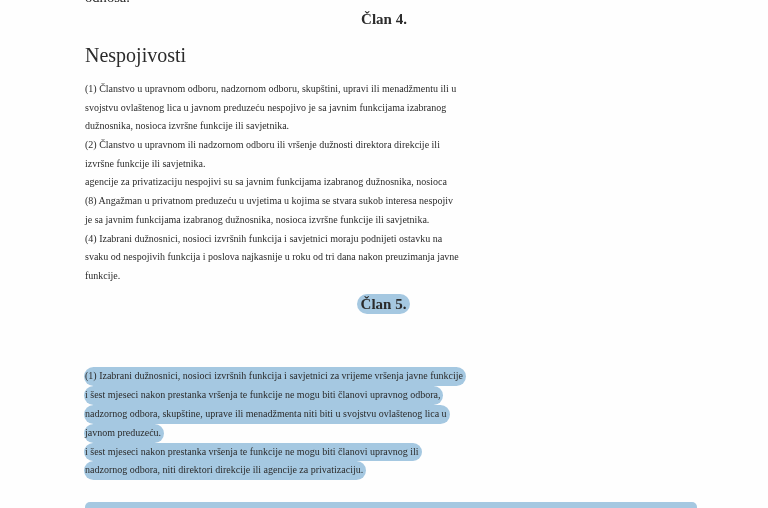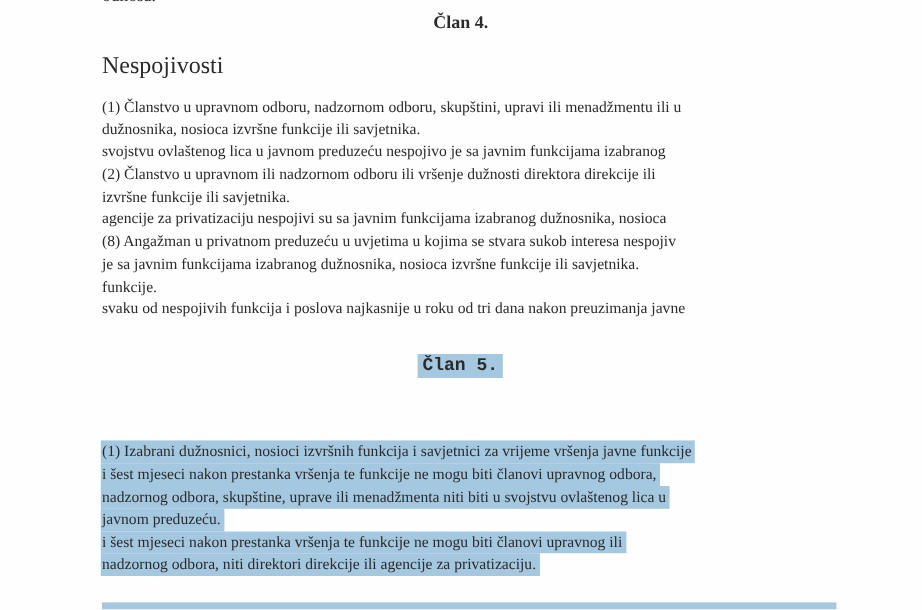--- a/index.html
+++ b/index.html
@@ -1,37 +1,37 @@
 <!DOCTYPE html>
 <html style="--hl: #a5c8e1; --ink: #2b2b2b; --bg: #fefefe;"><head>
 <meta charset="utf-8">
 <style>
   :root {
     --hl: #a5c8e1;
     --ink: #2b2b2b;
     --bg: #fefefe;
   }
-  * { margin: 0; padding: 0; box-sizing: border-box; }
+  * { margin: 0; padding: 0; box-sizing: border-box; border-radius: 30px; }
   html, body {
     width: 768px; height: 508px;
     overflow: hidden;
     background: var(--bg);
     font-family: "Liberation Serif", "DejaVu Serif", serif;
     color: var(--ink);
   }
   .page {
     position: relative;
     width: 768px; height: 508px;
     background: var(--bg);
     overflow: hidden;
   }
   .abs { position: absolute; }
   .line {
     white-space: nowrap;
-    font-size: 13px;
+    font-size: 10px;
     line-height: 18.7px;
     height: 18.7px;
   }
   .partial-top {
     left: 85px; top: -12px;
     font-size: 14.6px; line-height: 19px;
     white-space: nowrap;
   }
   .heading {
     left: 0; width: 768px;
@@ -47,21 +47,21 @@
     white-space: nowrap;
   }
   .body-block { left: 85px; width: 640px; }
   .body2 .line { line-height: 18.9px; height: 18.9px; }
   .hl-span {
     display: inline-block;
     background: var(--hl);
     padding: 0 3px 0 1px;
     margin-left: -1px;
   }
-  .heading .hl-span { padding: 0 4px; font-family: Liberation Mono, monospace; }
+  .heading .hl-span { padding: 0 4px; }
   .bottom-strip {
     left: 85px; top: 502px;
     width: 612px; height: 10px;
     background: var(--hl);
   }
 </style>
 </head>
 <body>
 
 <div class="page">
@@ -69,29 +69,30 @@
   <div class="abs partial-top">odnosa.</div>
 
   <div class="abs heading" style="top:9px">
     <span>Član 4.</span>
   </div>
 
   <div class="abs subhead" style="top:46px">Nespojivosti</div>
 
   <div class="abs body-block" style="top:80px">
     <div class="line">(1) Članstvo u upravnom odboru, nadzornom odboru, skupštini, upravi ili menadžmentu ili u</div>
+    <div class="line">svojstvu ovlaštenog lica u javnom preduzeću nespojivo je sa javnim funkcijama izabranog</div>
     <div class="line">dužnosnika, nosioca izvršne funkcije ili savjetnika.</div>
-    <div class="line">svojstvu ovlaštenog lica u javnom preduzeću nespojivo je sa javnim funkcijama izabranog</div>
     <div class="line">(2) Članstvo u upravnom ili nadzornom odboru ili vršenje dužnosti direktora direkcije ili</div>
     <div class="line">izvršne funkcije ili savjetnika.</div>
     <div class="line">agencije za privatizaciju nespojivi su sa javnim funkcijama izabranog dužnosnika, nosioca</div>
     <div class="line">(8) Angažman u privatnom preduzeću u uvjetima u kojima se stvara sukob interesa nespojiv</div>
     <div class="line">je sa javnim funkcijama izabranog dužnosnika, nosioca izvršne funkcije ili savjetnika.</div>
+    <div class="line">(4) Izabrani dužnosnici, nosioci izvršnih funkcija i savjetnici moraju podnijeti ostavku na</div>
+    <div class="line">svaku od nespojivih funkcija i poslova najkasnije u roku od tri dana nakon preuzimanja javne</div>
     <div class="line">funkcije.</div>
-    <div class="line">svaku od nespojivih funkcija i poslova najkasnije u roku od tri dana nakon preuzimanja javne</div>
   </div>
 
   <div class="abs heading" style="top:294px">
     <span class="hl-span">Član 5.</span>
   </div>
 
 
   <div class="abs body-block body2" style="top:367px">
     <div class="line"><span class="hl-span">(1) Izabrani dužnosnici, nosioci izvršnih funkcija i savjetnici za vrijeme vršenja javne funkcije</span></div>
     <div class="line"><span class="hl-span">i šest mjeseci nakon prestanka vršenja te funkcije ne mogu biti članovi upravnog odbora,</span></div>

